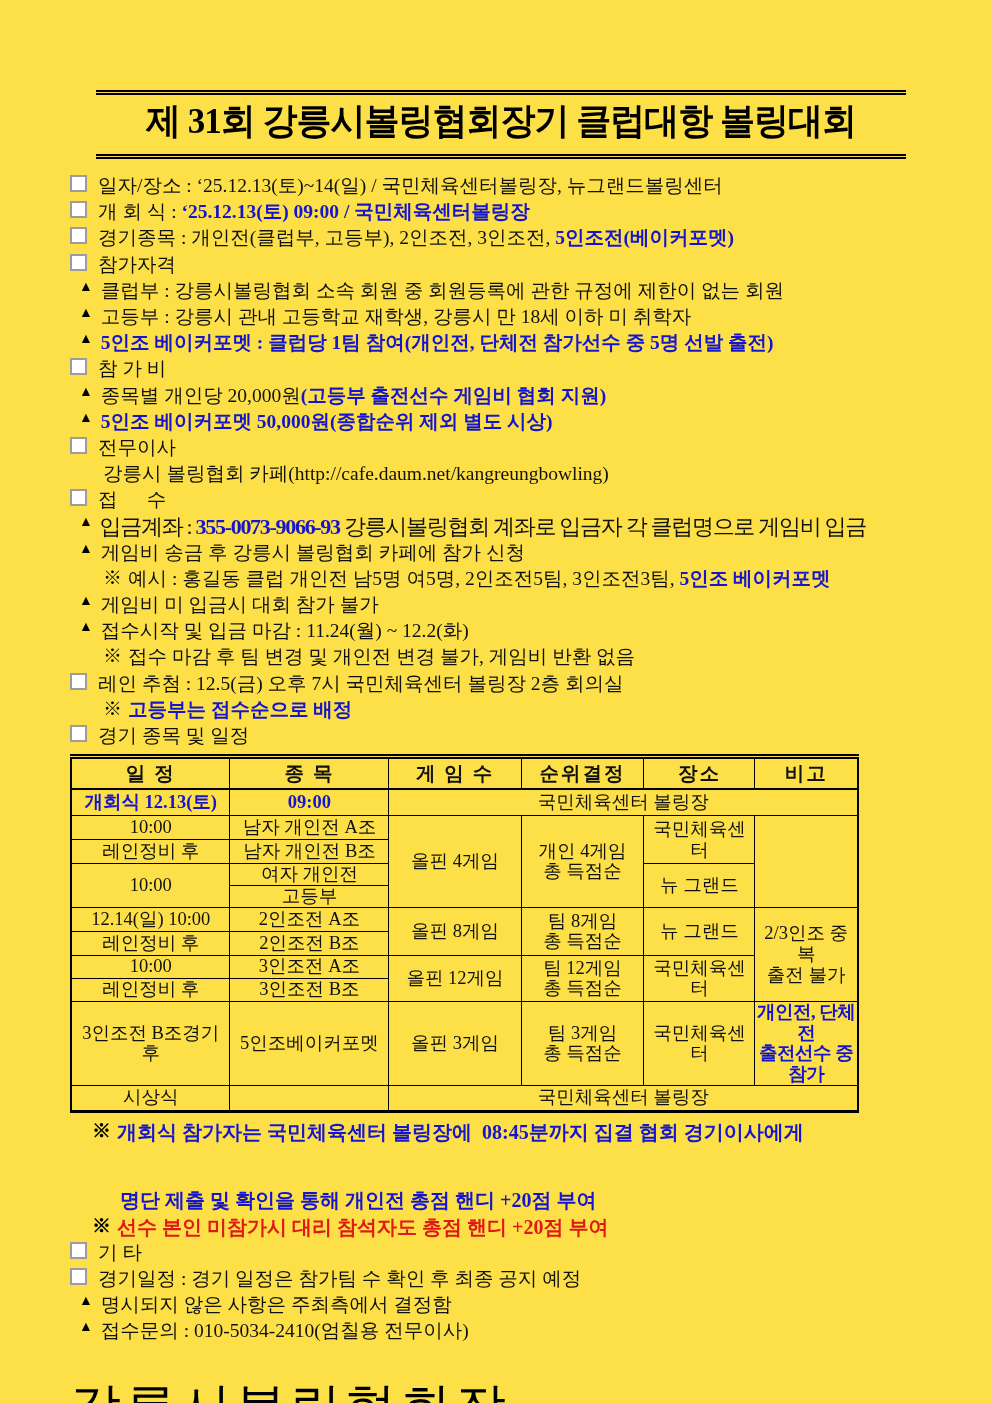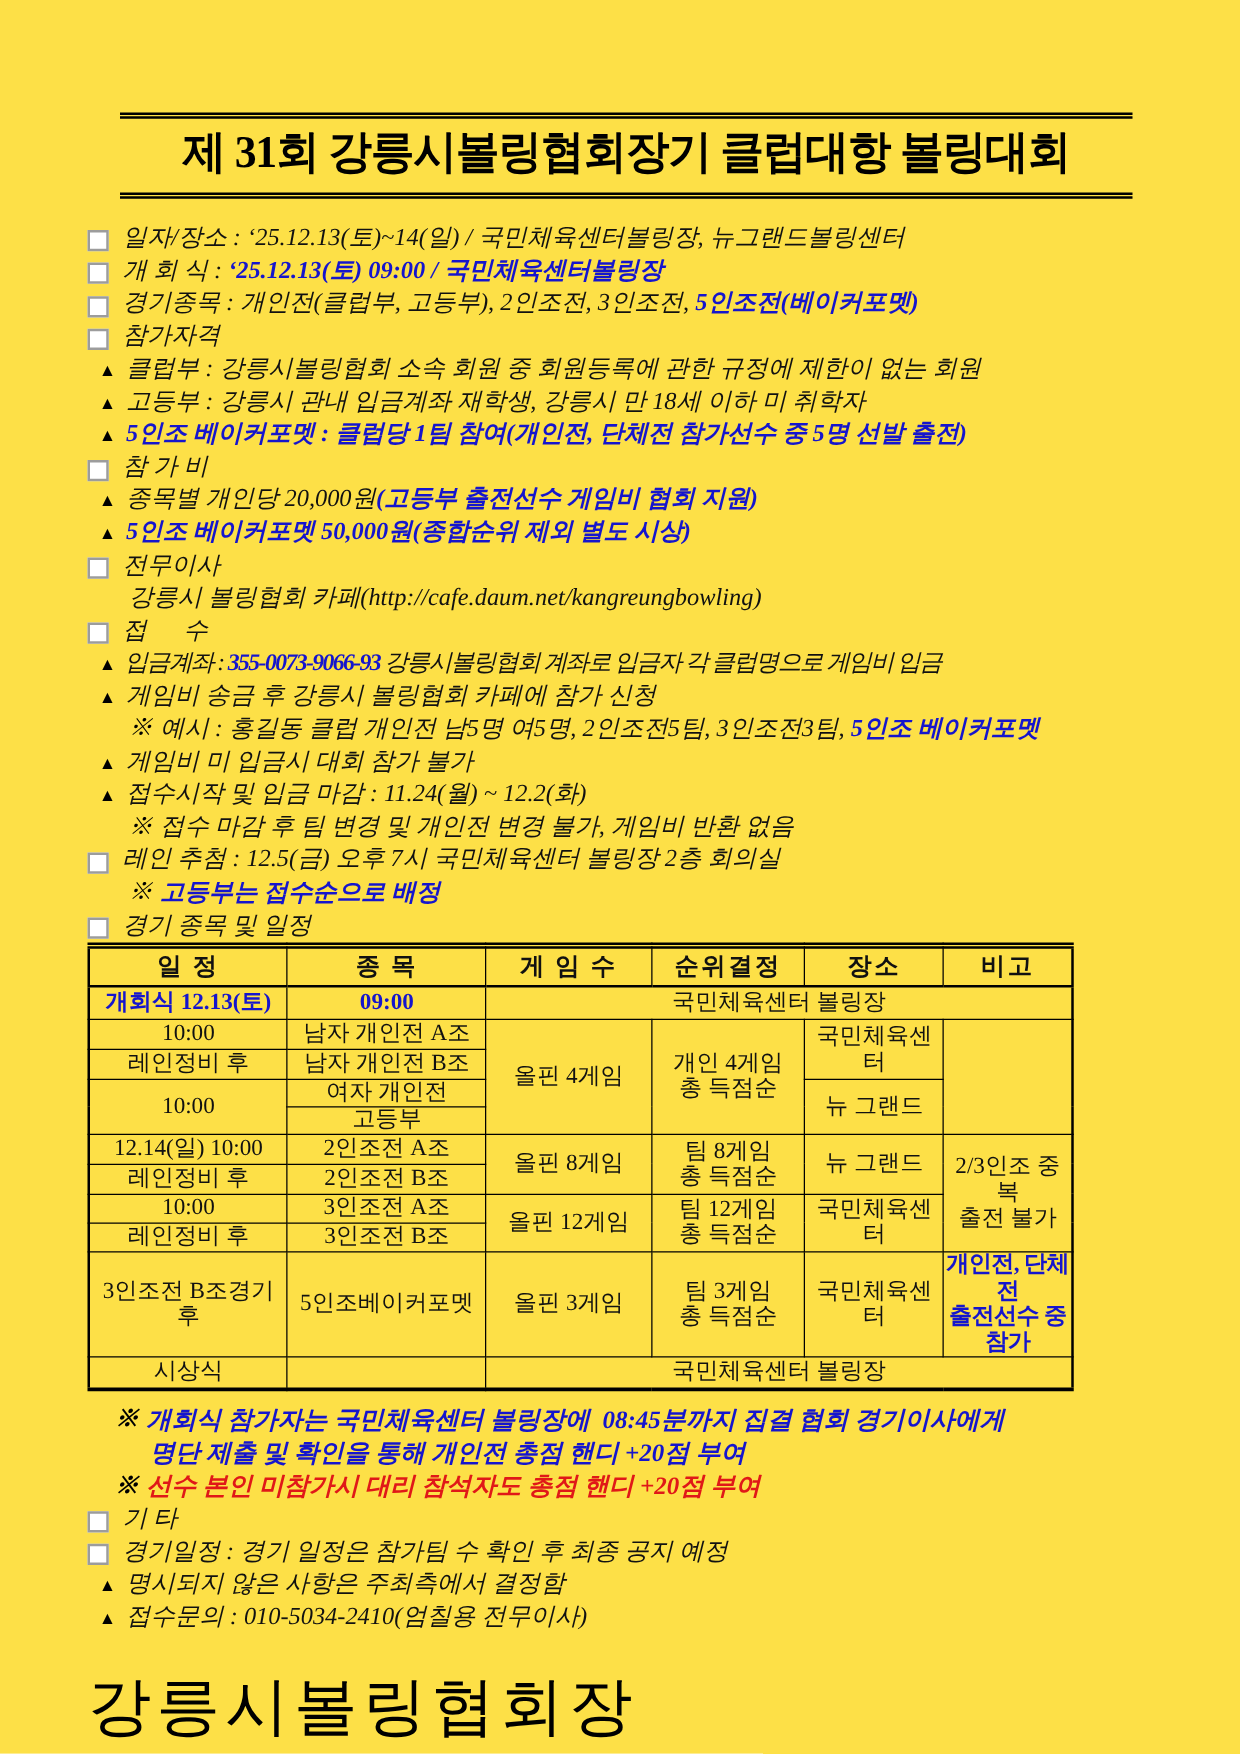--- a/index.html
+++ b/index.html
@@ -10,36 +10,36 @@
   }
   .title-block{
     margin:0 86px 0 96px;border-top:5px double #000;border-bottom:5px double #000;
     padding:3px 0 9px;text-align:center;
   }
   .title-block h1{
     margin:0;font-size:35px;font-weight:800;letter-spacing:-1px;color:#000;
     transform:scaleY(1.04);white-space:nowrap;
   }
   .content{margin:16px 56px 0 70px;}
-  .line{min-height:26.2px;display:flex;align-items:flex-end;font-size:19.5px;line-height:1.1;font-style:italic;}
+  .line{min-height:26.2px;display:flex;align-items:flex-start;font-size:19.5px;line-height:1.1;}
   .line .segs{white-space:pre-wrap;}
   .bullet{flex:none;display:inline-block;}
   .bullet.checkbox{width:13px;height:13px;border:2px solid #9c9c9c;margin-right:11px;background:#fff;}
   .bullet.triangle{font-size:14px;margin-right:8px;color:#000;transform:translateY(-1px);}
   .bullet.asterisk{font-size:19px;margin-right:6px;color:#000;}
   .ind0{padding-left:0;}
   .ind1{padding-left:9px;}
   .ind2{padding-left:33px;}
   .ind3{padding-left:22px;}
-  .ind4{padding-left:50px;}
+  .ind4{padding-left:50px;margin-top:42px;}
   .c-blue{color:#1515cd;}
   .c-red{color:#e01818;}
   .bold{font-weight:bold;}
   .condensed{letter-spacing:-1.3px;}
-  .condensed .segs{font-size:19px;}
+  .condensed .segs{font-size:22px;}
   .note{font-size:20px;font-weight:bold;min-height:26.4px;}
   
   table.sched{
     border-collapse:collapse;table-layout:fixed;width:789px;margin-top:3px;
     border-top:5px double #000;border-bottom:3px solid #000;
     border-left:2px solid #000;border-right:2px solid #000;
   }
   table.sched th,table.sched td{
     border:1px solid #000;text-align:center;vertical-align:middle;
     font-size:18.5px;line-height:1.12;padding:0 1px;white-space:pre-line;overflow:hidden;
@@ -82,21 +82,21 @@
         <div class="line ind0">
           <span class="bullet checkbox"></span>
           <span class="segs"><span>참가자격</span></span>
         </div>
         <div class="line ind1">
           <span class="bullet triangle">▲</span>
           <span class="segs"><span>클럽부 : 강릉시볼링협회 소속 회원 중 회원등록에 관한 규정에 제한이 없는 회원</span></span>
         </div>
         <div class="line ind1">
           <span class="bullet triangle">▲</span>
-          <span class="segs"><span>고등부 : 강릉시 관내 입금계좌 재학생, 강릉시 만 18세 이하 미 취학자</span></span>
+          <span class="segs"><span>고등부 : 강릉시 관내 고등학교 재학생, 강릉시 만 18세 이하 미 취학자</span></span>
         </div>
         <div class="line ind1">
           <span class="bullet triangle c-blue">▲</span>
           <span class="segs"><span class="c-blue bold">5인조 베이커포멧 : 클럽당 1팀 참여(개인전, 단체전 참가선수 중 5명 선발 출전)</span></span>
         </div>
         <div class="line ind0">
           <span class="bullet checkbox"></span>
           <span class="segs"><span>참 가 비</span></span>
         </div>
         <div class="line ind1">

